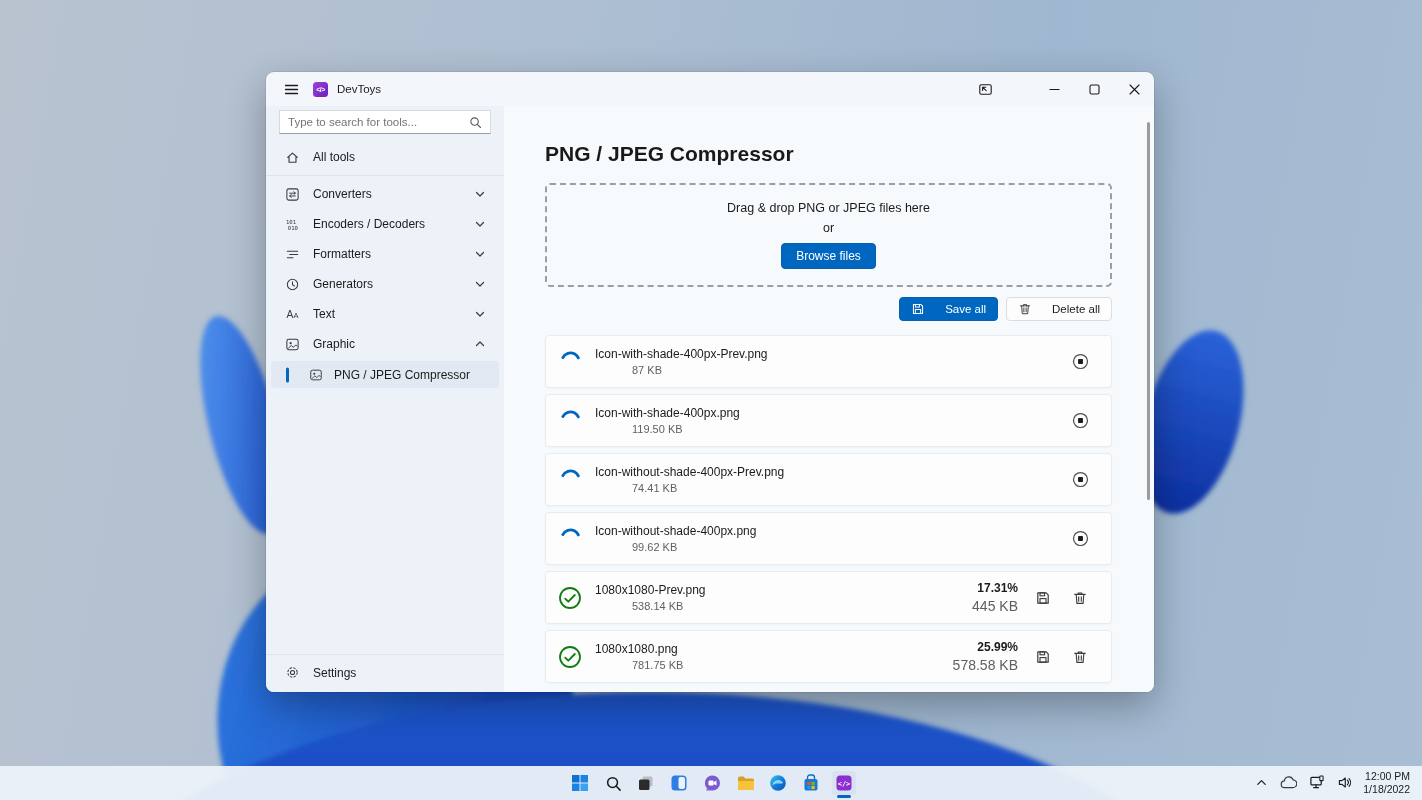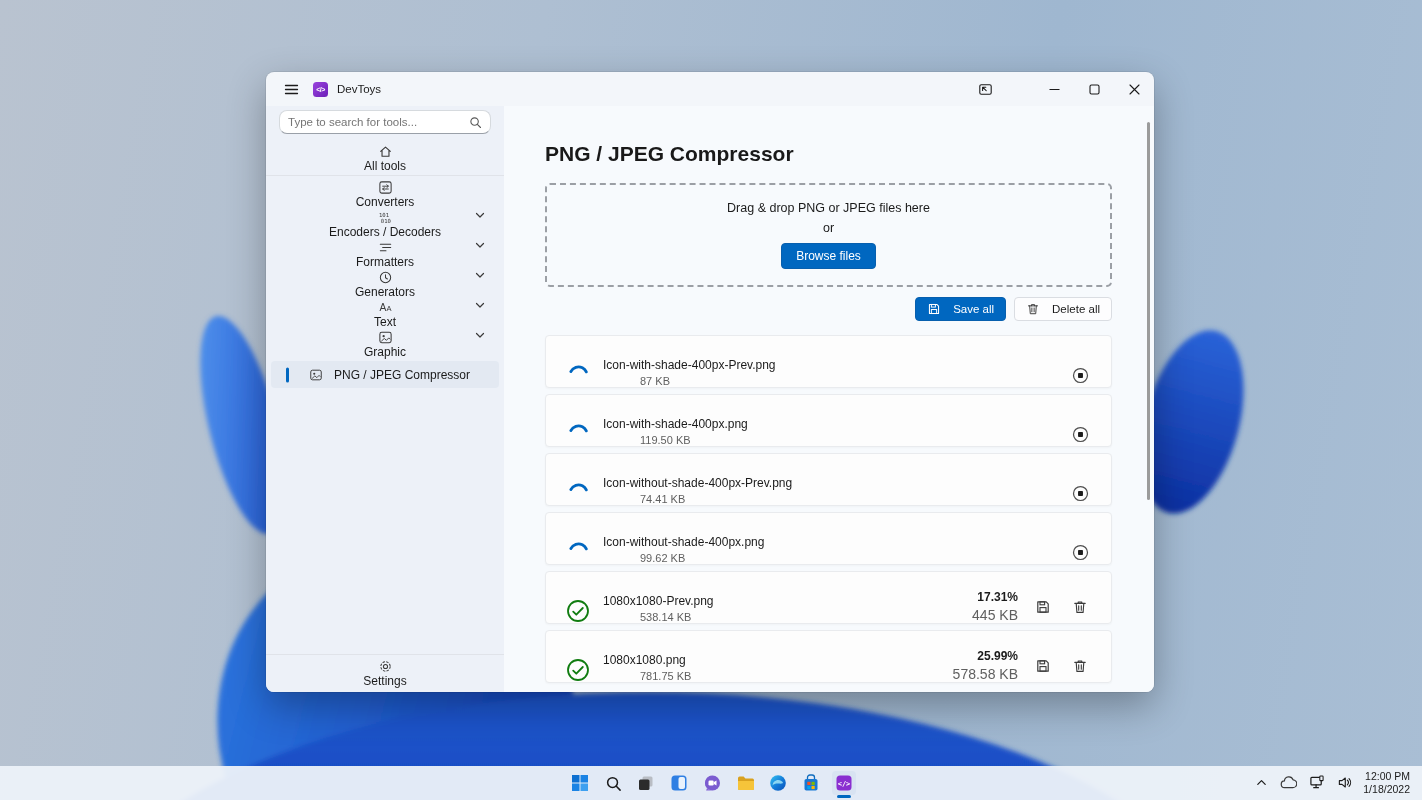--- a/index.html
+++ b/index.html
@@ -22,49 +22,49 @@
   .app-title { font-size:11.5px; color:#1b1b1b; }
   .tb-right { margin-left:auto; display:flex; align-items:center; height:100%; }
   .overlay-btn { width:34px; height:26px; border:none; background:transparent; display:flex; align-items:center; justify-content:center; margin-right:32px; border-radius:4px; }
   .winctl { width:40px; height:34px; border:none; background:transparent; display:flex; align-items:center; justify-content:center; }
 
   .win-body { flex:1; display:flex; min-height:0; }
 
   
   .sidebar { flex:0 0 238px; display:flex; flex-direction:column; background:#edf1f8; padding-top:2px; }
   .searchbox { margin:2px 13px 9px; height:24px; background:#fff; border:1px solid #d6dade; border-bottom-color:#9aa0a8;
-    border-radius:8px; display:flex; align-items:center; padding:0 8px; }
+    border-radius:0; display:flex; align-items:center; padding:0 8px; }
   .searchbox input { flex:1; border:none; outline:none; background:transparent; font-size:11.5px; color:#1b1b1b; font-family:inherit; }
   .searchbox input::placeholder { color:#757575; }
-  .nav-item { height:28px; display:flex; align-items:center; padding:0 15px; font-size:12px; color:#1b1b1b; border-radius:4px; margin:0 3px;flex-direction:column; }
+  .nav-item { height:28px; display:flex; align-items:center; gap:13px; padding:0 15px; font-size:12px; color:#1b1b1b; border-radius:4px; margin:0 3px; }
   .cat-item { height:30px; }
   .chev { margin-left:auto; display:flex; }
   .divider { height:1px; background:#e0e3e9; margin:4px 0 3px; }
   .tool-item { position:relative; height:27px; margin:2px 5px 0; padding:0 10px 0 37px; display:flex; align-items:center; gap:10px;
     background:#e3e9f2; border-radius:4px; font-size:12px; color:#1b1b1b; }
   .tool-item .accent-bar { position:absolute; left:15px; top:50%; transform:translateY(-50%); width:3px; height:15px; border-radius:2px; background:#0067c0; }
   .sidebar-bottom { margin-top:auto; }
   .settings-item { height:29px; margin-bottom:5px; }
   .icon16 { width:16px; height:16px; flex:0 0 16px; display:flex; align-items:center; justify-content:center; }
 
   
   .content { flex:1; position:relative; background:#f7fafd; padding:0 42px 0 41px; }
   .page-title { margin-top:36px; font-size:21px; font-weight:600; color:#191919; }
   .dropzone { margin-top:17px; height:104px; border:2px dashed #9b9fa5; border-radius:5px;
     display:flex; flex-direction:column; align-items:center; justify-content:center; gap:6px; }
   .dz-line { font-size:12.5px; color:#1b1b1b; }
   .browse-btn { margin-top:2px; background:#0067c0; color:#fff; border:1px solid #075fae; border-radius:4px;
     font-size:12px; padding:5px 14px; font-family:inherit; }
   .actions { display:flex; justify-content:flex-end; gap:8px; margin-top:10px; }
-  .btn { height:24px; display:inline-flex; align-items:center; gap:12px; font-size:11.5px; border-radius:4px; padding:0 11px; font-family:inherit; }
+  .btn { height:24px; display:inline-flex; align-items:center; gap:20px; font-size:11.5px; border-radius:4px; padding:0 11px; font-family:inherit; }
   .btn-primary { background:#0067c0; color:#fff; border:1px solid #075fae; }
   .btn-secondary { background:#fdfdfe; color:#1b1b1b; border:1px solid #dadde2; }
   .filelist { margin-top:14px; display:flex; flex-direction:column; gap:6px; }
   .file-card { height:53px; background:#fdfdfd; border:1px solid #e9ebee; border-radius:4px;
-    display:flex; align-items:flex-end; padding:0 19px 0 20px; box-shadow:0 1px 2px rgba(0,0,0,.03); }
+    display:flex; align-items:center; padding:0 19px 0 12px; box-shadow:0 1px 2px rgba(0,0,0,.03); }
   .status-icon { width:24px; height:24px; flex:0 0 24px; margin-right:13px; display:flex; align-items:center; justify-content:center; }
   .fmeta { display:flex; flex-direction:column; gap:3px; }
   .fname { font-size:12px; color:#1b1b1b; }
   .fsize { font-size:11px; color:#5f5f5f;margin-left:37px; }
   .fright { margin-left:auto; display:flex; align-items:center; gap:13px; }
   .fstats { display:flex; flex-direction:column; gap:3px; text-align:right; }
   .fpct { font-size:12px; font-weight:600; color:#1b1b1b; }
   .fnew { font-size:14px; color:#5f5f5f; }
   .icon-btn { width:24px; height:24px; border:none; background:transparent; display:flex; align-items:center; justify-content:center; border-radius:4px; }
   .v-scrollbar { position:absolute; right:4px; top:16px; width:3px; height:378px; background:#9b9b9b; border-radius:2px; }

